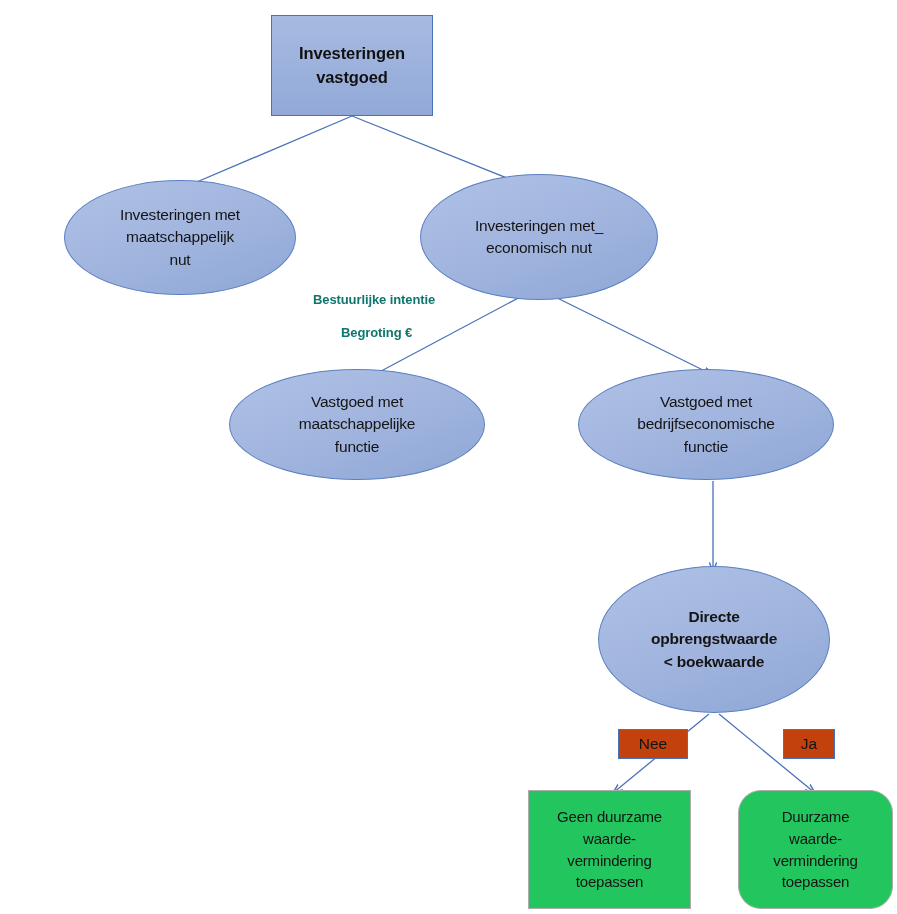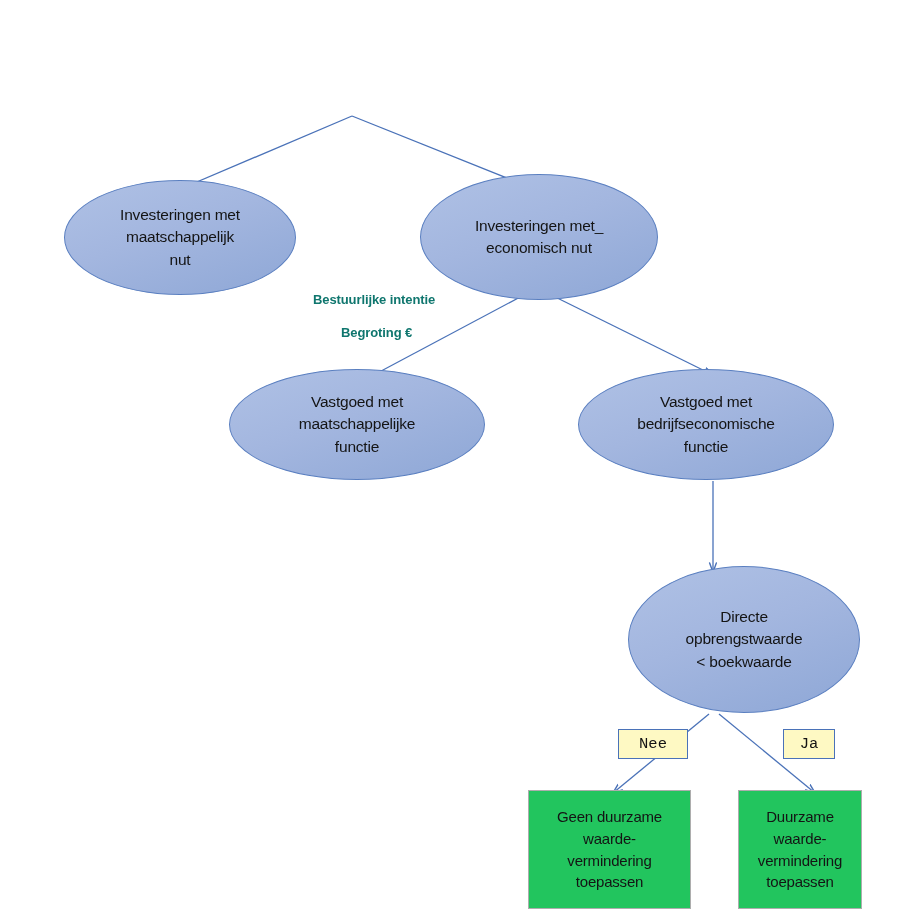--- a/index.html
+++ b/index.html
@@ -72,48 +72,47 @@
   .ellipse .node-text {
     font-size: 15.5px;
     color: #141414;
     letter-spacing: -0.2px;
   }
 
   .ellipse-maatschappelijk-nut { left: 64px;  top: 180px; width: 232px; height: 115px; }
   .ellipse-economisch-nut      { left: 420px; top: 174px; width: 238px; height: 126px; }
   .ellipse-vastgoed-maats      { left: 229px; top: 369px; width: 256px; height: 111px; }
   .ellipse-vastgoed-bedrijfs   { left: 578px; top: 369px; width: 256px; height: 111px; }
-  .ellipse-decision            { left: 628px; top: 566px; width: 232px; height: 147px; }
+  .ellipse-decision            { left: 598px; top: 566px; width: 232px; height: 147px; font-weight: bold; }
 
   
   .label-box {
-    background: #fef9c3;
+    background: #c2410c;
     border: 1px solid #4A72B8;
     height: 30px;
-    font-family: Liberation Mono, monospace;
   }
   .label-box .node-text {
     font-size: 15.5px;
     color: #141414;
   }
   .label-box-nee { left: 618px; top: 729px; width: 70px; }
   .label-box-ja  { left: 743px; top: 729px; width: 52px; margin-left: 40px; }
 
   
   .box-gray {
     background: #22c55e;
     border: 1px solid #ADADAD;
   }
   .box-gray .node-text {
     font-size: 15px;
     color: #141414;
     letter-spacing: -0.2px;
   }
   .box-geen-duurzame { left: 528px; top: 790px; width: 163px; height: 119px; }
-  .box-duurzame      { left: 738px; top: 790px; width: 124px; height: 119px; }
+  .box-duurzame      { left: 738px; top: 790px; width: 155px; height: 119px; border-radius: 23px; }
 
   
   .edge-label {
     position: absolute;
     z-index: 3;
     font-weight: bold;
     font-size: 13px;
     color: #0f766e;
     white-space: nowrap;
     letter-spacing: -0.1px;
@@ -144,20 +143,24 @@
       <line x1="537" y1="288" x2="713" y2="375"></line>
 
       <line x1="713" y1="481" x2="713" y2="572"></line>
 
       <line x1="709" y1="714" x2="613" y2="793"></line>
 
       <line x1="719" y1="714" x2="815" y2="793"></line>
     </g>
   </svg>
 
+  <div class="node box-root">
+    <span class="node-text">Investeringen
+vastgoed</span>
+  </div>
 
   <div class="node ellipse ellipse-maatschappelijk-nut">
     <span class="node-text">Investeringen met
 maatschappelijk
 nut</span>
   </div>
 
   <div class="node ellipse ellipse-economisch-nut">
     <span class="node-text">Investeringen met_
 economisch nut</span>

